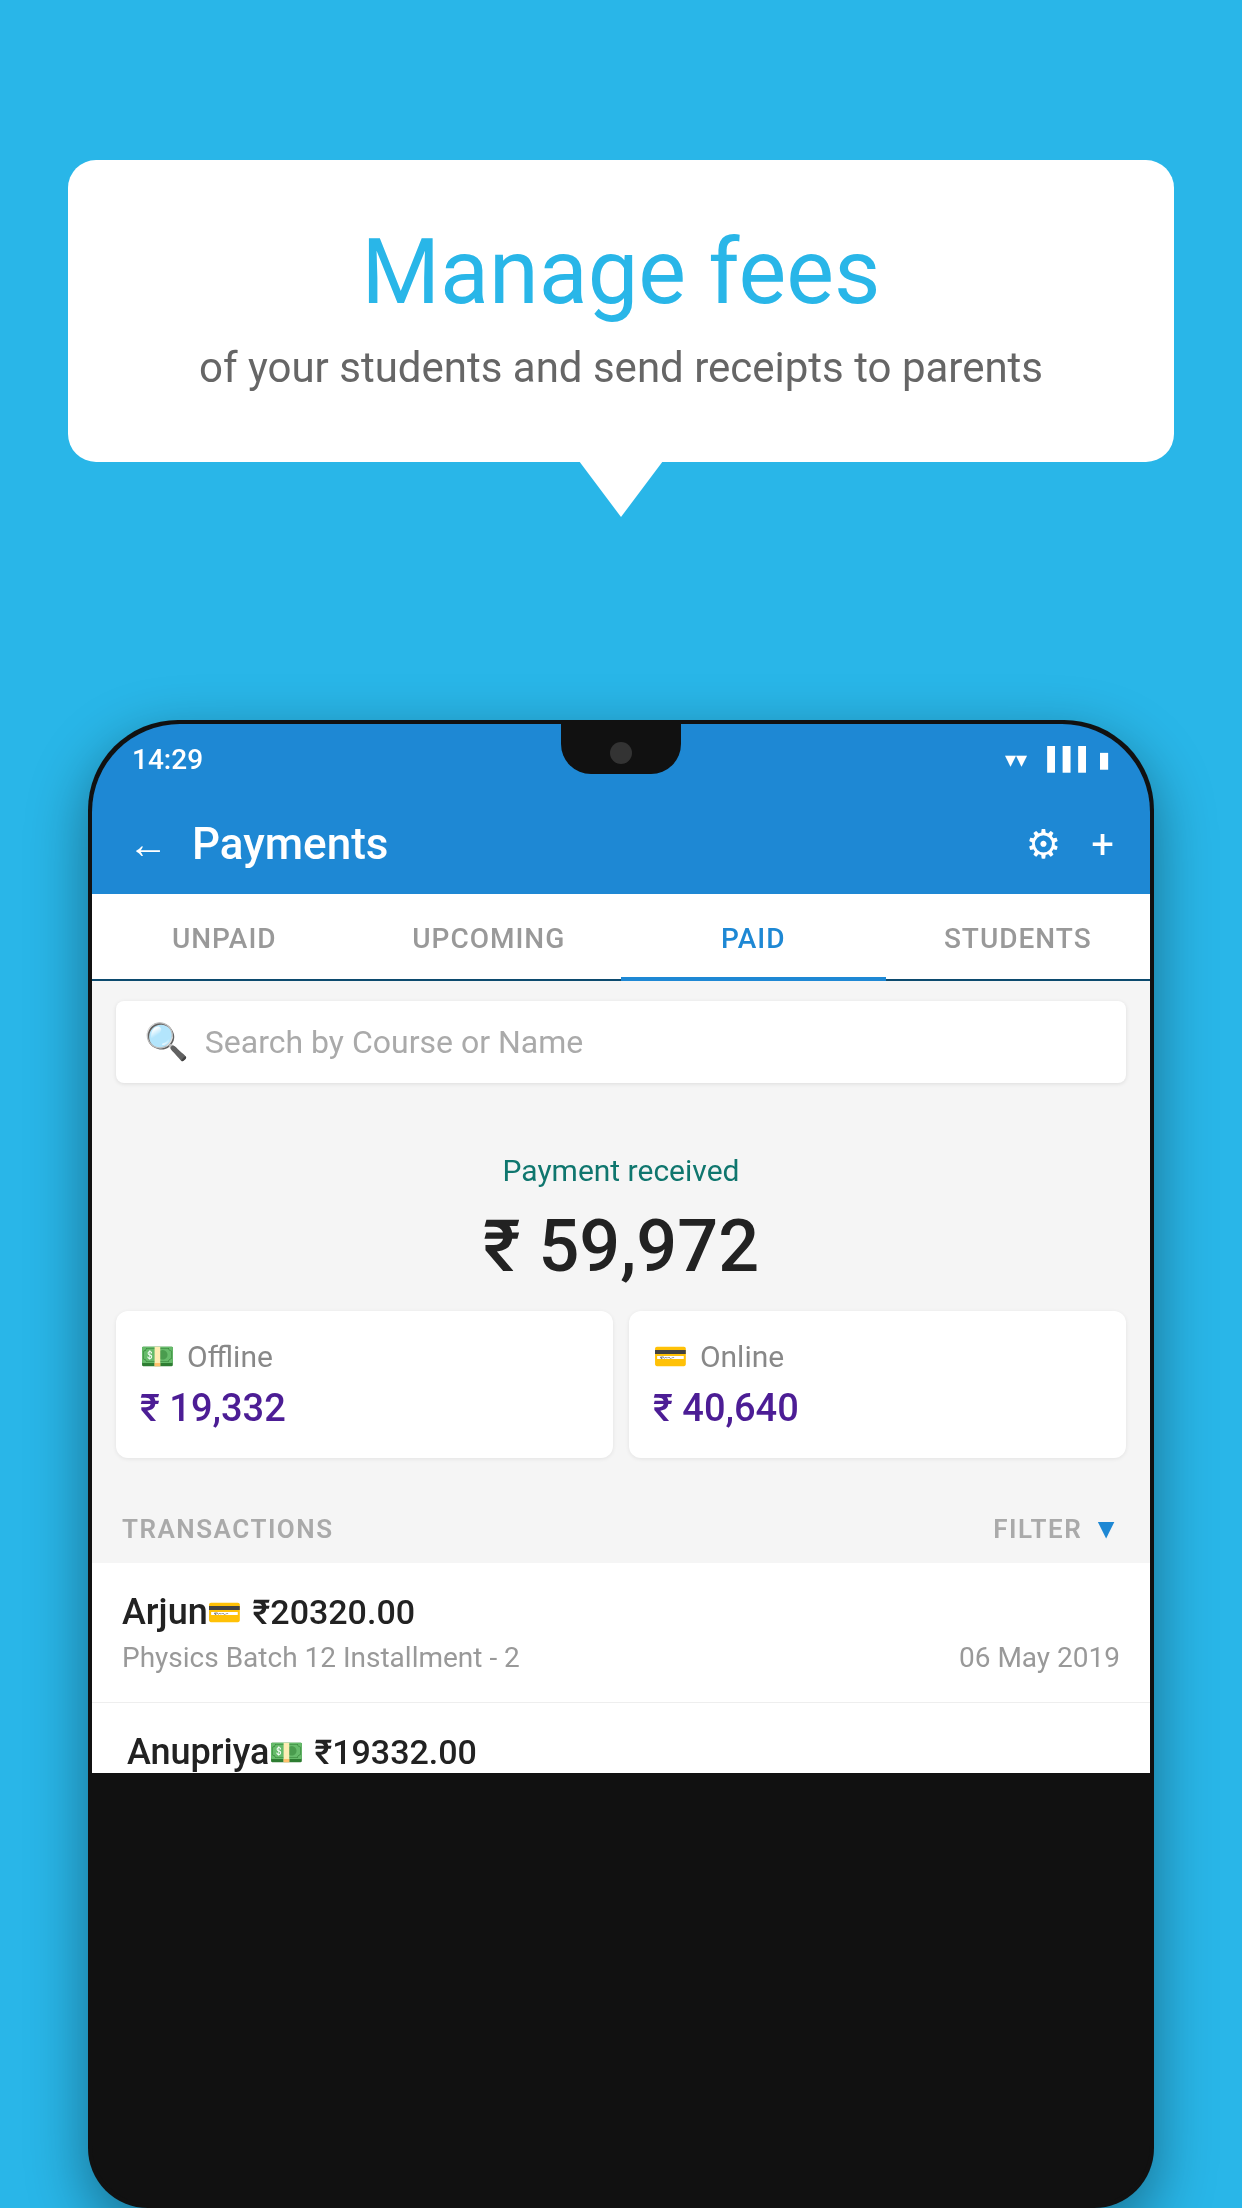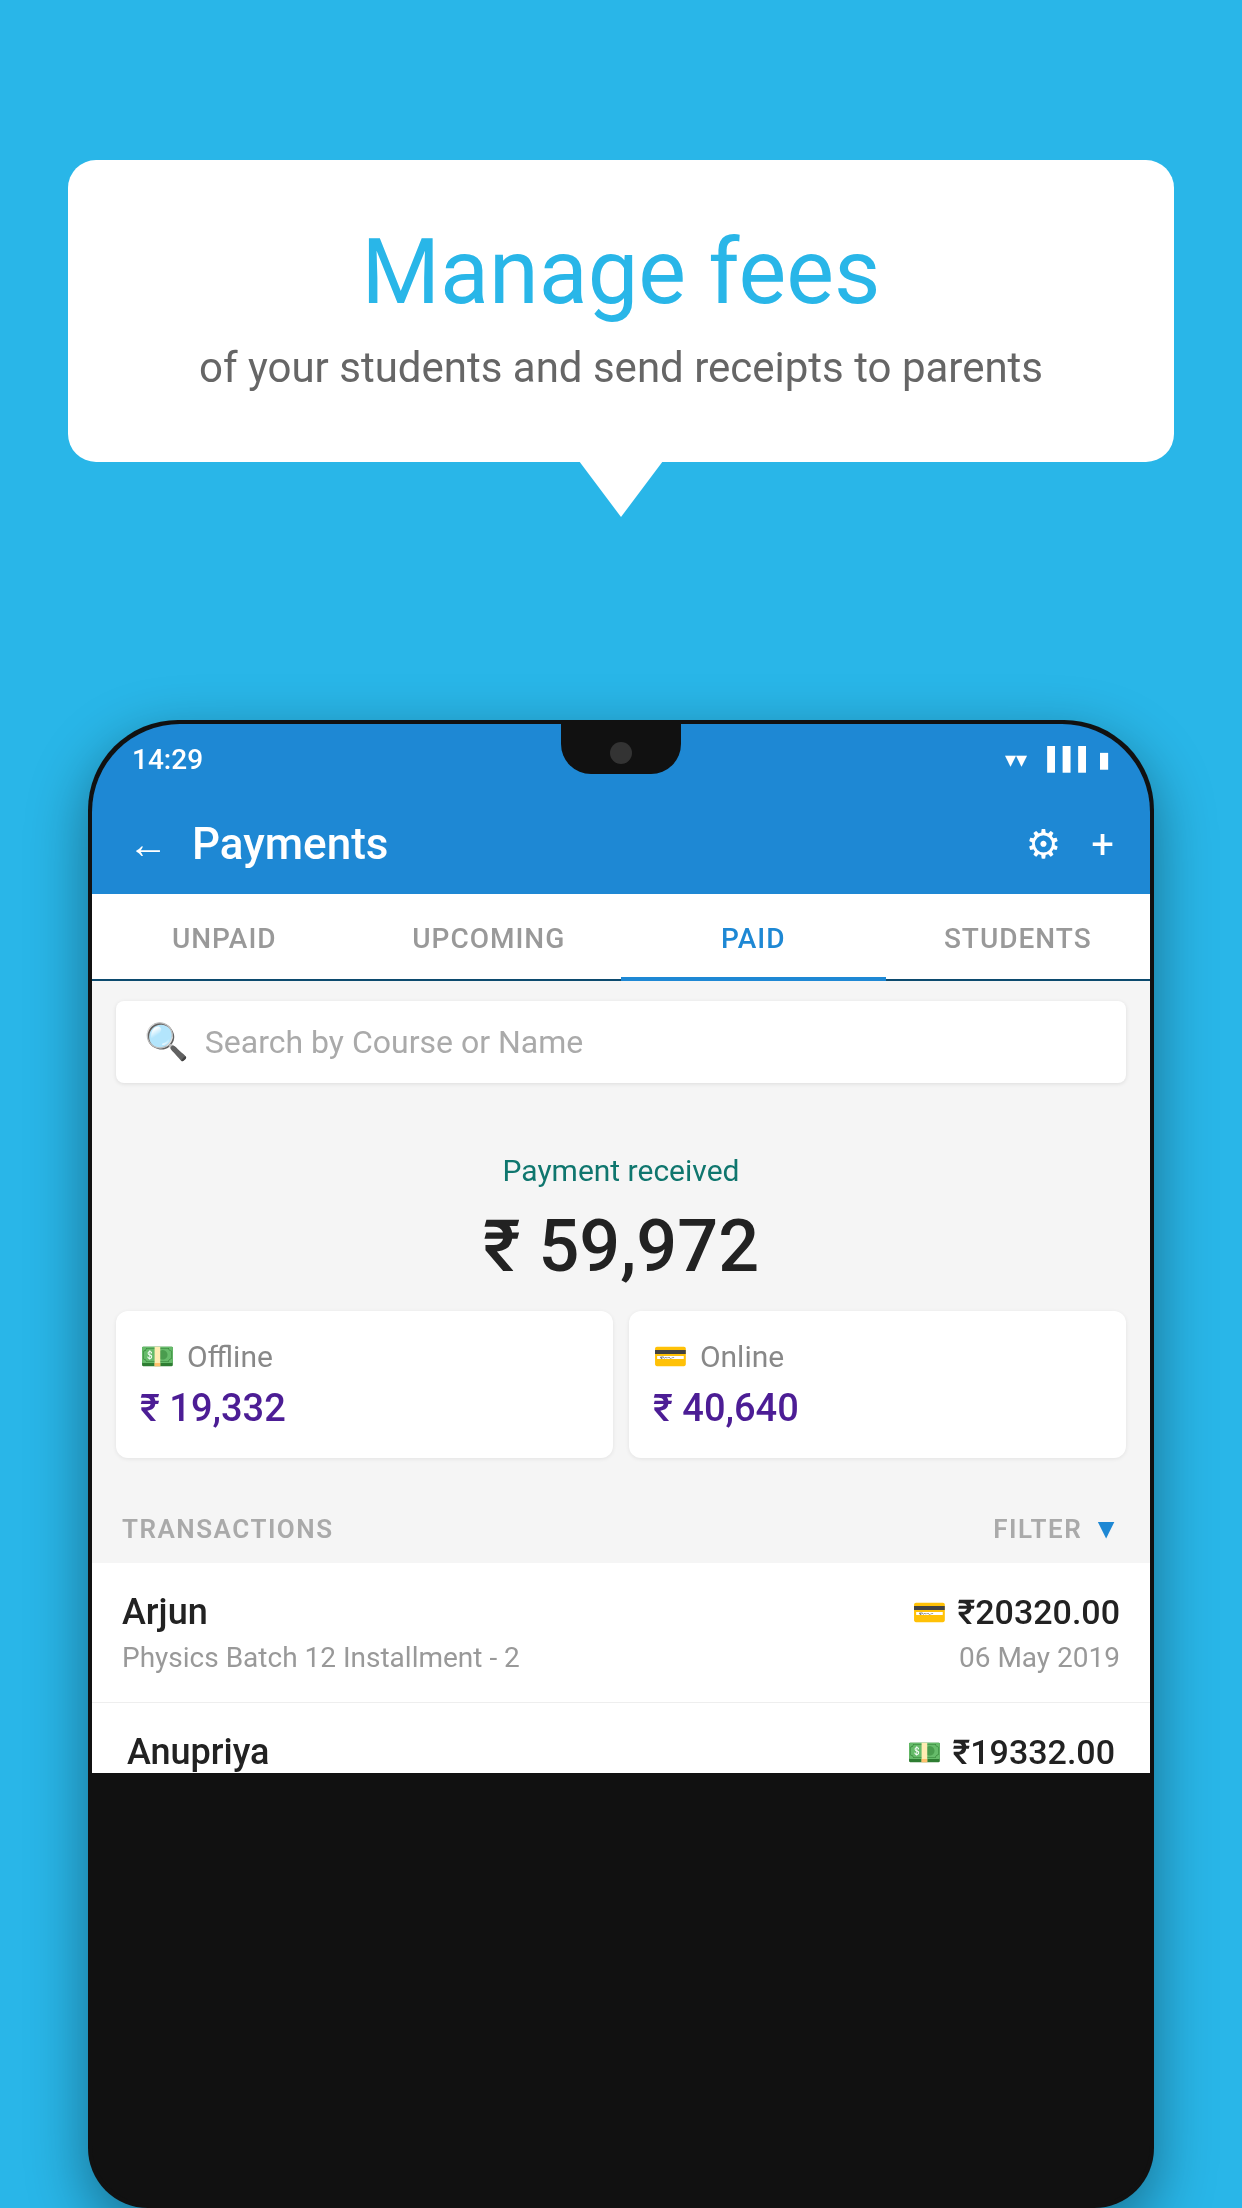--- a/index.html
+++ b/index.html
@@ -316,21 +316,20 @@
 
     
     .transaction-item {
       background: white;
       padding: 28px 30px;
       border-bottom: 1px solid #eee;
     }
 
     .transaction-row1 {
       display: flex;
-      justify-content: space-between;
       align-items: center;
       margin-bottom: 8px;
     }
 
     .transaction-name {
       font-size: 36px;
       color: #222;
       font-weight: 500;
     }
 

